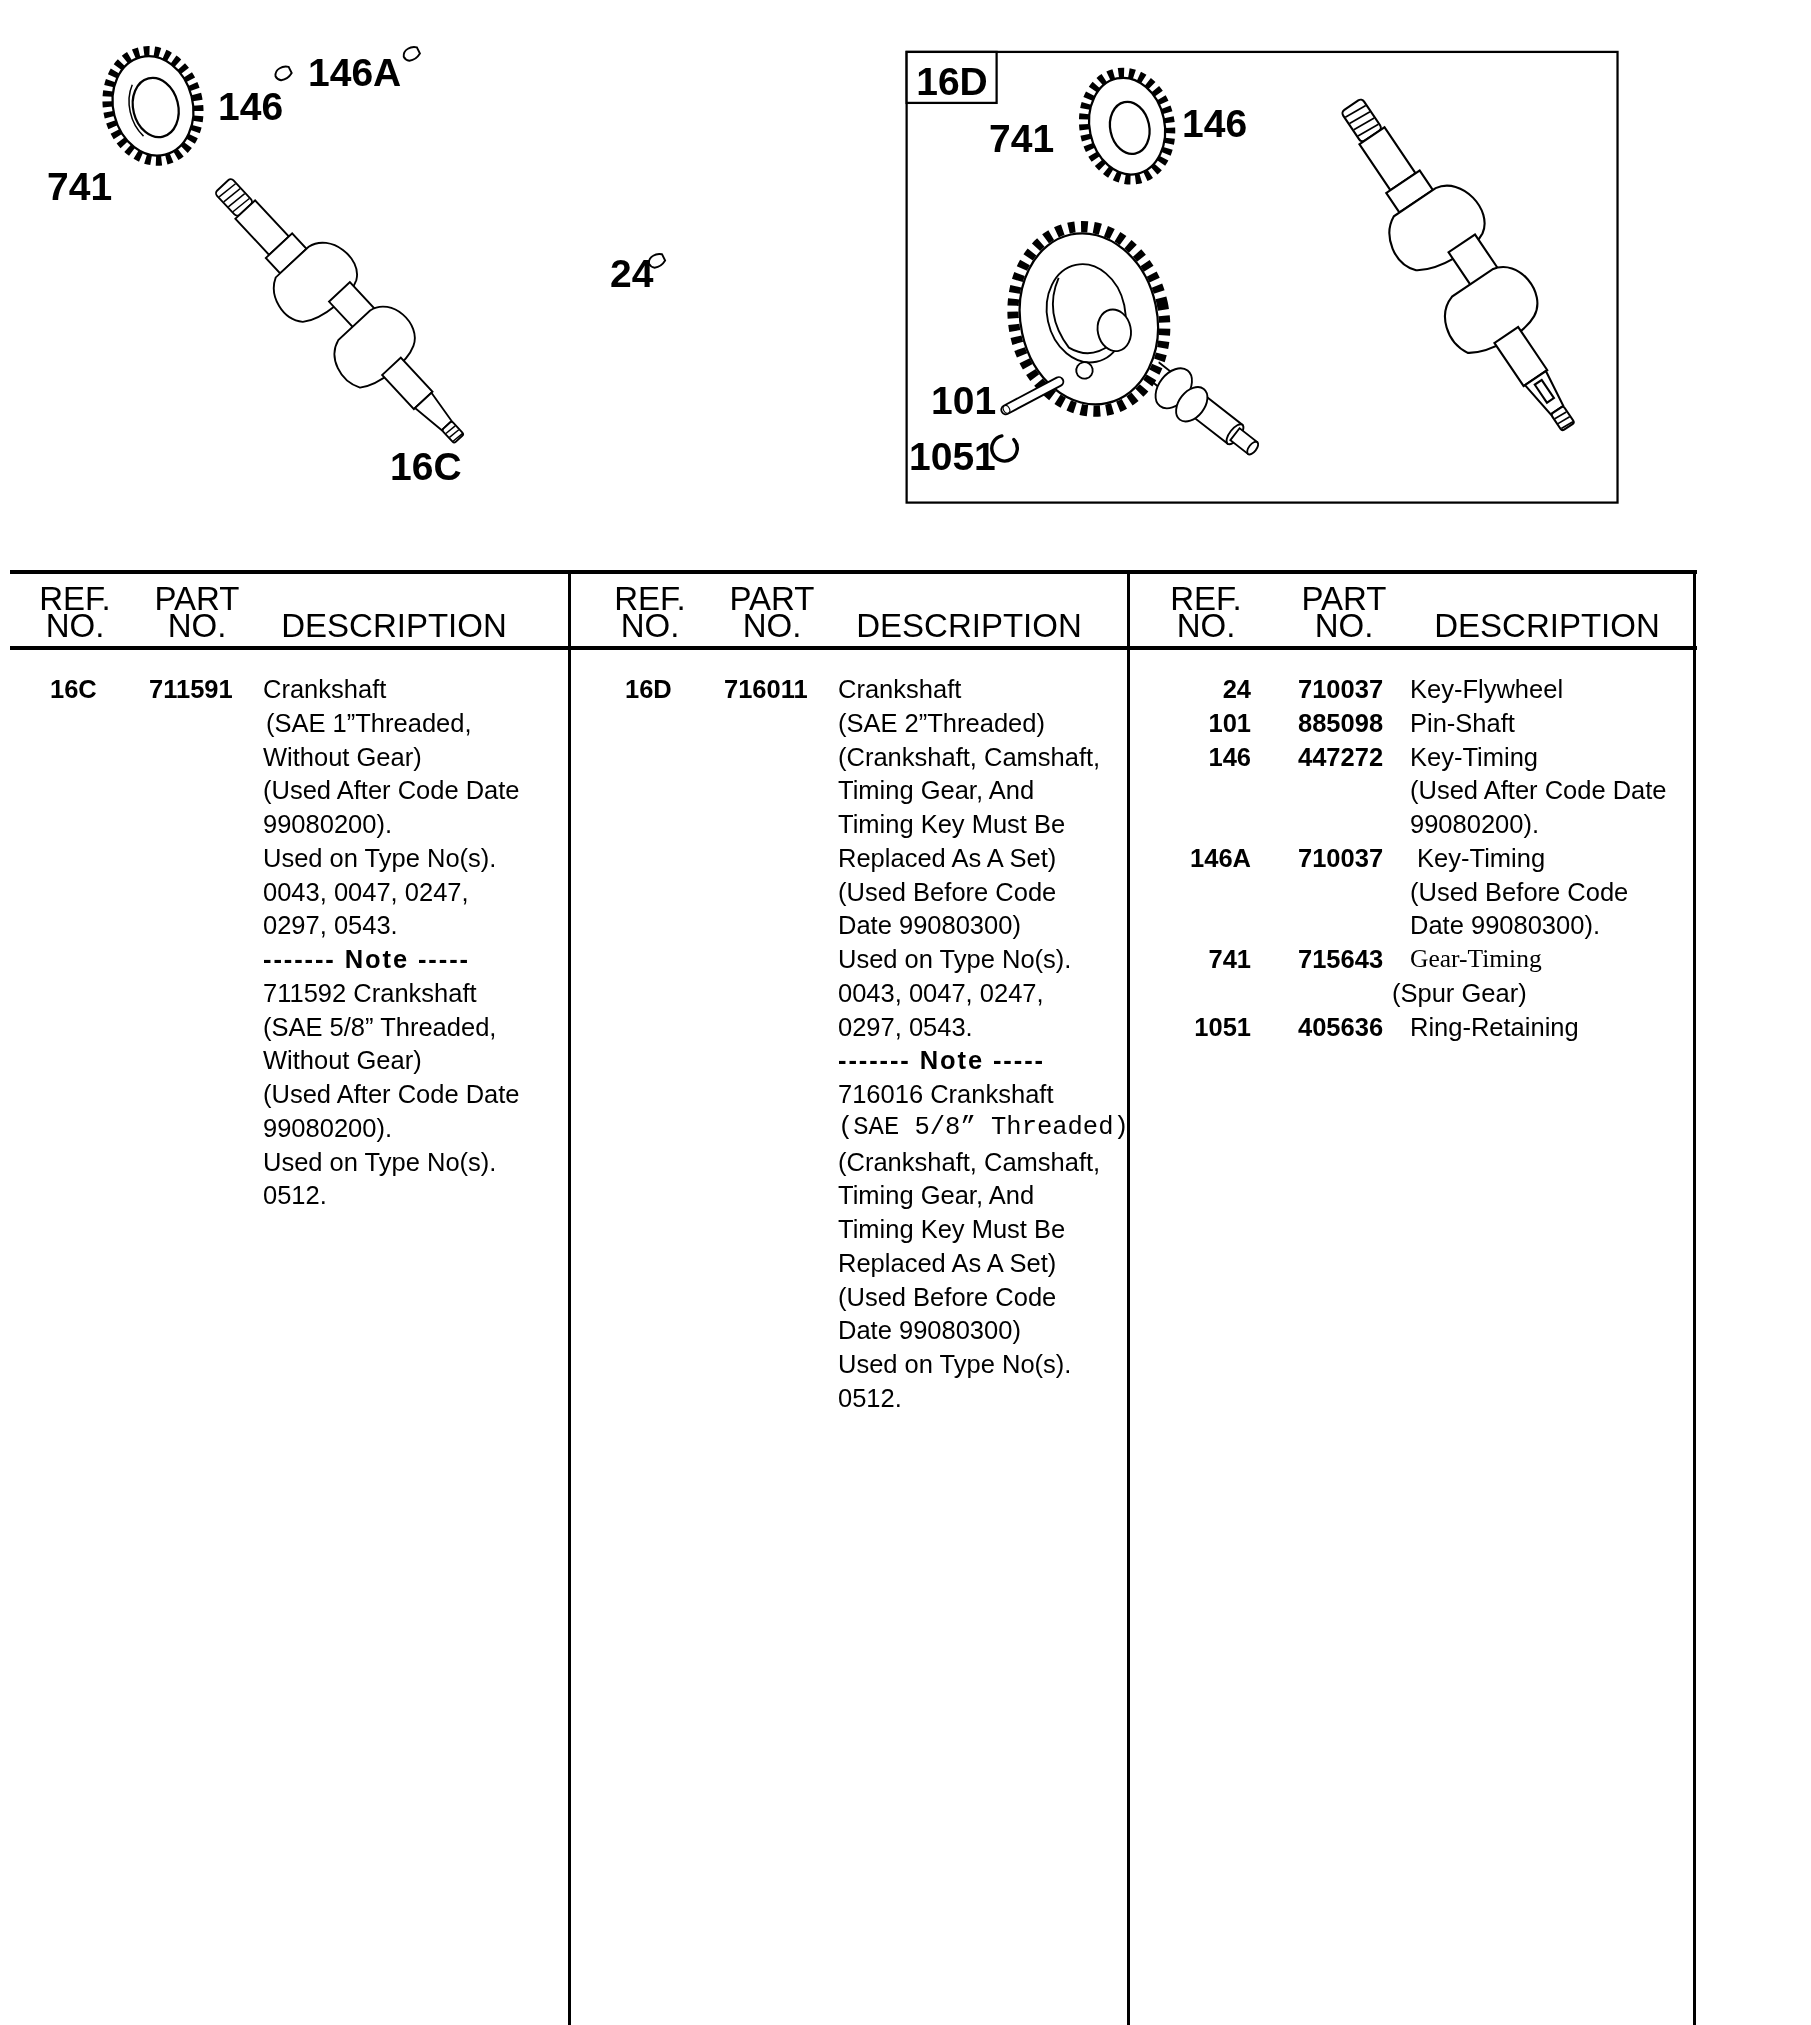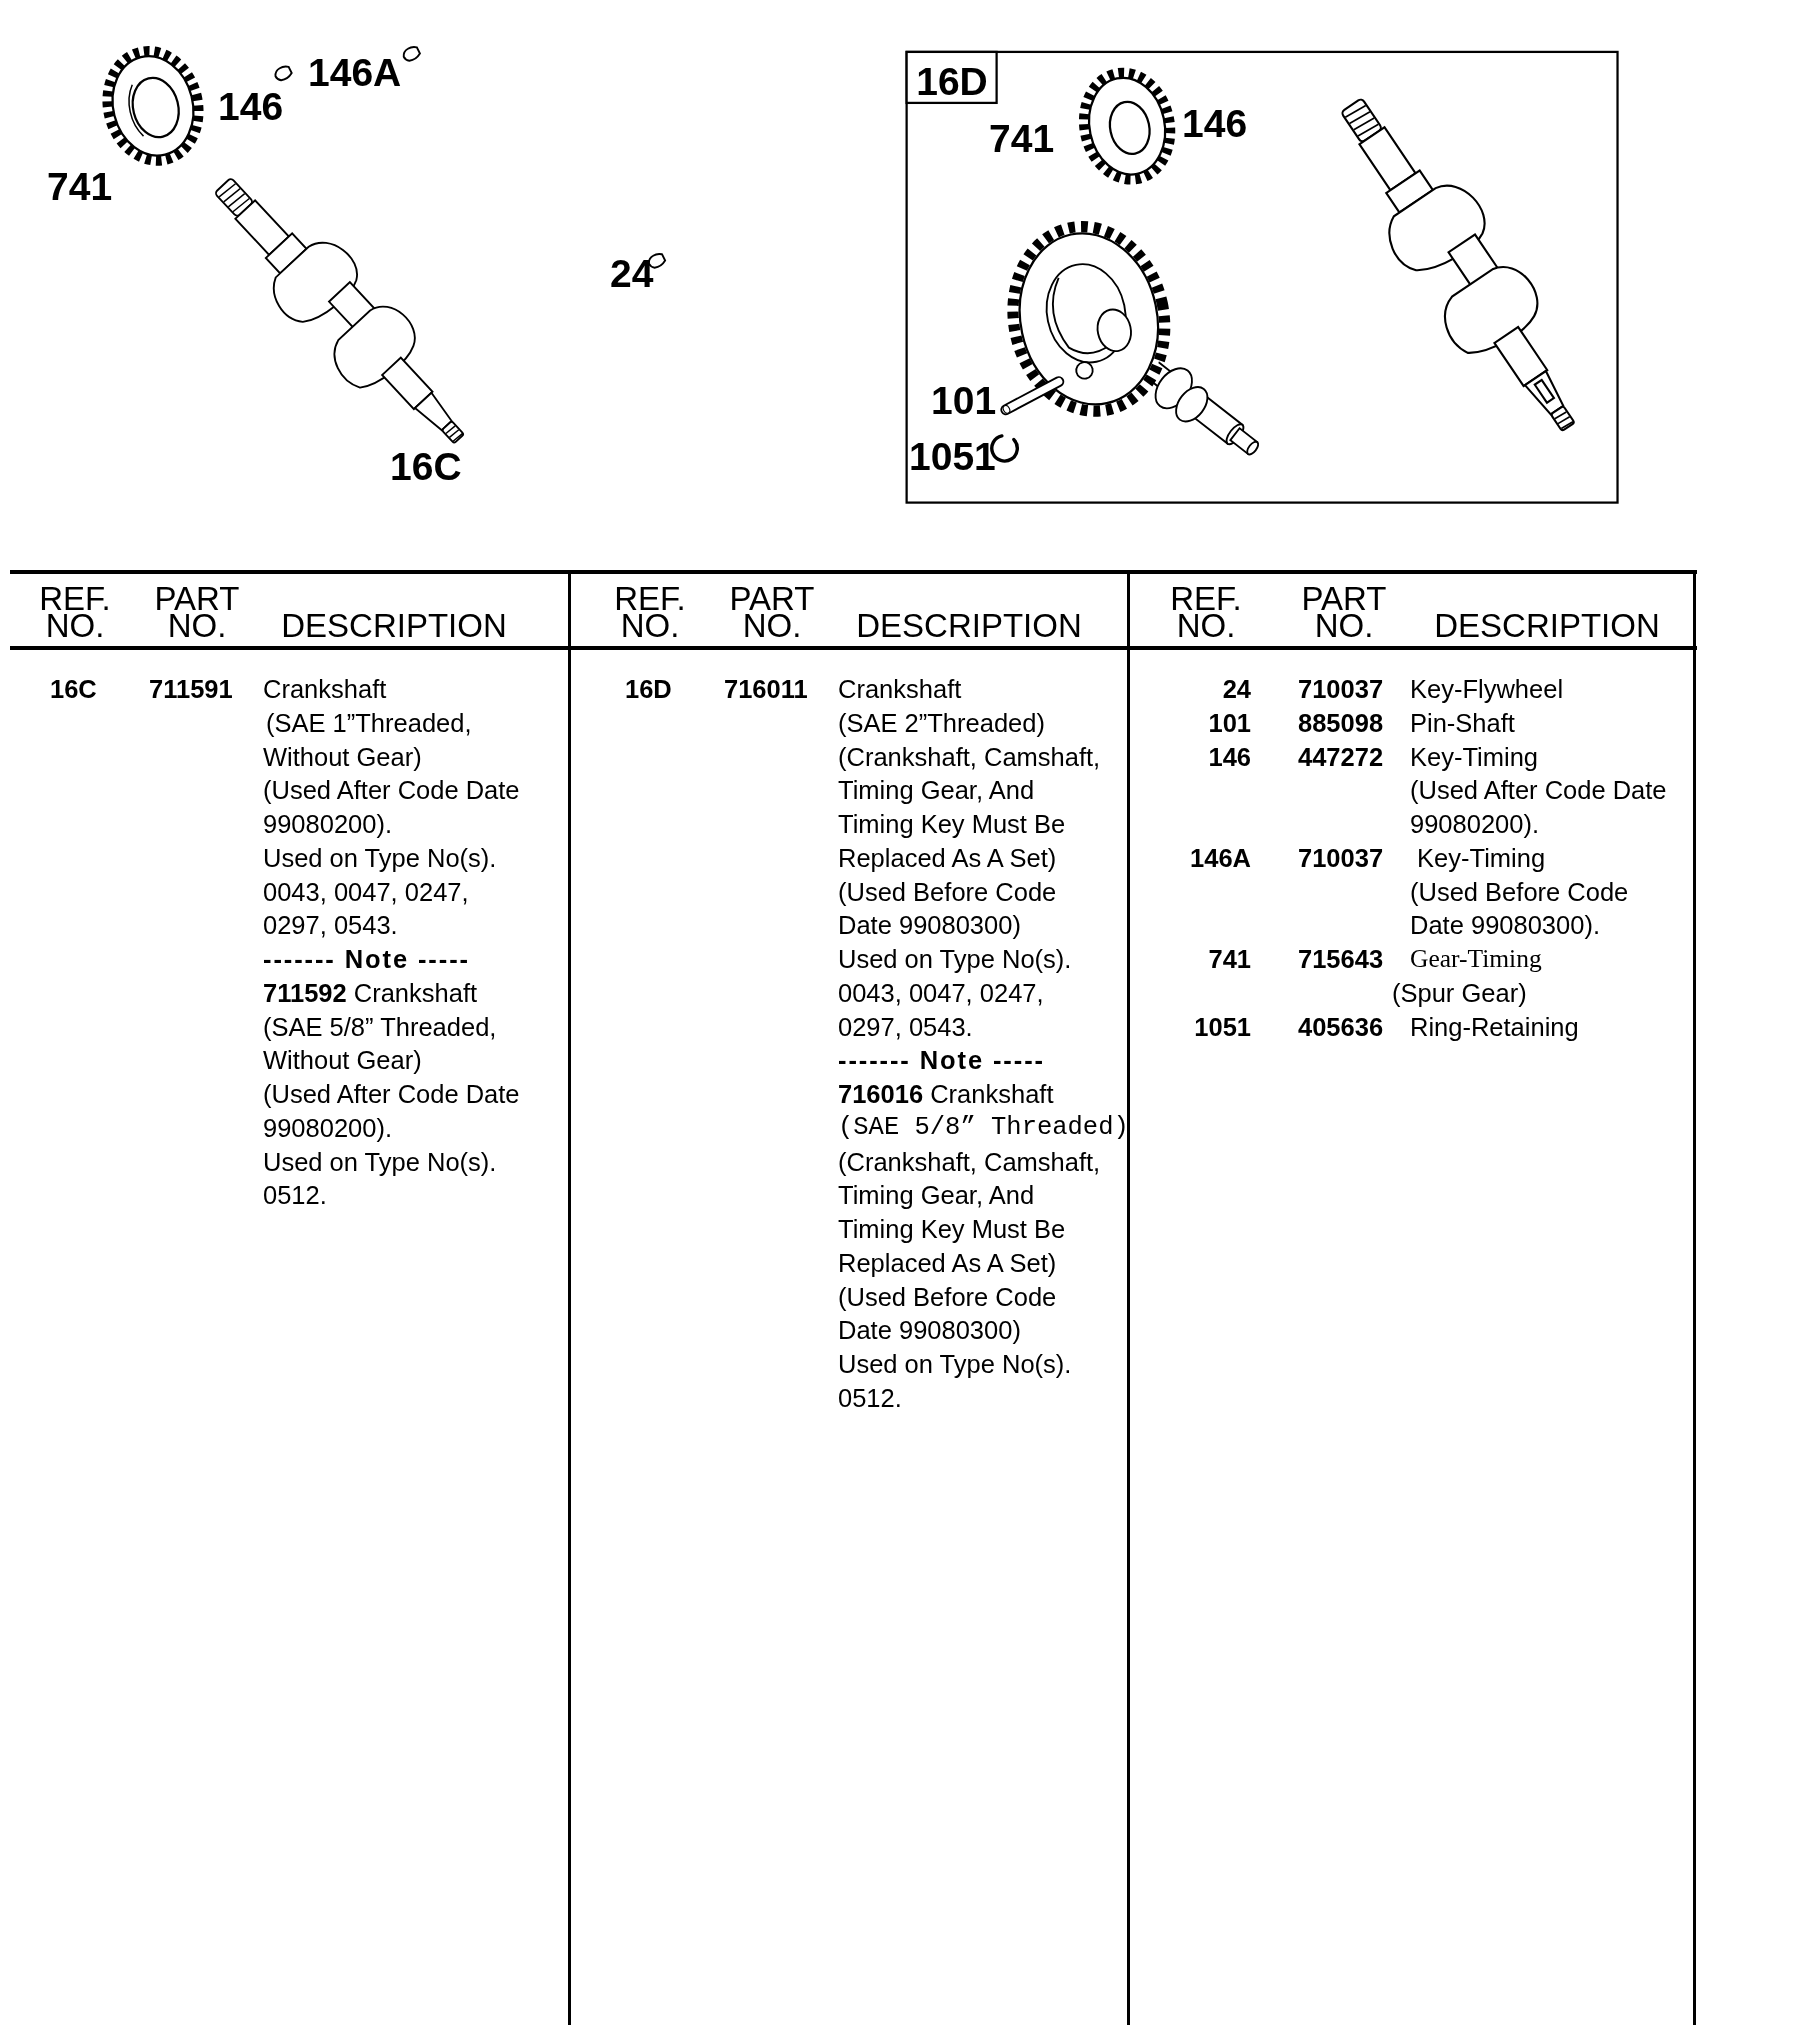--- a/index.html
+++ b/index.html
@@ -37,21 +37,21 @@
     white-space:nowrap;
   }
   
   .cell{
     position:absolute;
     font-size:25.5px;line-height:1.1;
     white-space:pre;
   }
   .cell.refno,.cell.partno{font-weight:bold;}
   .cell.refno.r{text-align:right;}
-  .cell.desc b{font-weight:bold;}
+  .cell.desc b{font-weight:normal;}
   .cell.note{font-weight:bold;letter-spacing:1.9px;}
 </style>
 </head>
 <body>
 
 <div class="page">
 
   <svg class="art" width="1811" height="559" viewBox="0 0 2415 745">
     <defs>
       <path id="key" d="M1,10 Q2,3 9,1 Q15,-1 21,2 L23,11 Q16,18 7,17 Q2,15 1,10 Z"></path>

